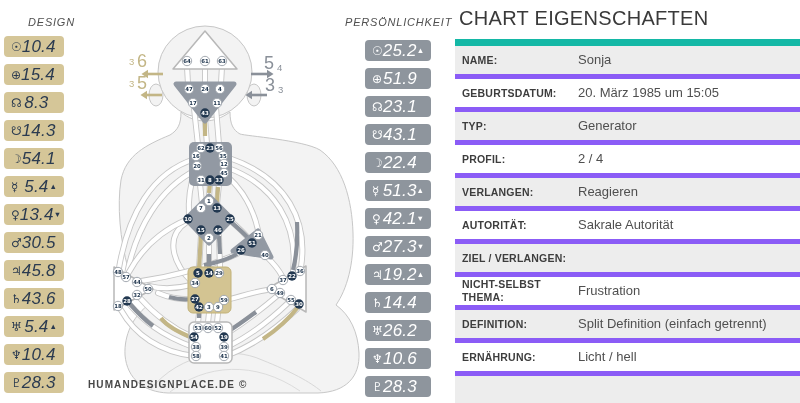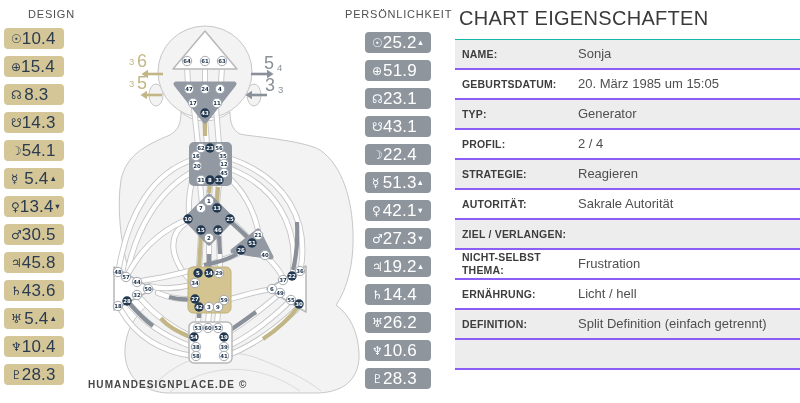--- a/index.html
+++ b/index.html
@@ -1,37 +1,37 @@
 <!DOCTYPE html>
 <html><head>
 <meta charset="utf-8">
 <style>
   html,body{margin:0;padding:0;background:#fff;}
   body{width:800px;height:403px;position:relative;overflow:hidden;
        font-family:"Liberation Sans",sans-serif;-webkit-font-smoothing:antialiased;}
   .col-title{font-size:11px;color:#4f4f4f;letter-spacing:.8px;font-weight:400;}
   
-  .planet-col{position:absolute;top:0;}
+  .planet-col{position:absolute;top:8px;font-style:italic;}
   #design-col{left:4px;}
   #pers-col{left:345px;}
   #design-col .col-title{margin:8px 0 8px 24px;}
   #pers-col .col-title{margin:8px 0 12px 0;}
   #pers-col .chips{margin-left:20px;}
   .chip{display:flex;align-items:center;height:21px;border-radius:4px;
         padding:0 7px;margin-bottom:7px;}
   .chip.design{width:46px;background:#d5c698;color:#2b3b50;}
   .chip.pers{width:52px;background:#8e959d;color:#ffffff;}
   .chip .glyph{font-family:"DejaVu Sans",sans-serif;font-size:12px;width:14px;line-height:1;}
   .chip .cval{flex:1;text-align:center;font-size:17px;letter-spacing:.2px;}
   .chip .cmark{width:9px;font-size:7.5px;text-align:right;line-height:1;}
   
   #props{position:absolute;left:455px;top:0;width:345px;height:403px;}
   #props .props-title{font-size:20px;font-weight:500;color:#3a3a3a;letter-spacing:.3px;
-        padding:7px 0 9px 4px;border-bottom:1px solid #14b8a6;}
-  .prow{display:flex;align-items:center;min-height:28px;border-bottom:2px solid #8b5cf6;}
+        padding:7px 0 9px 4px;border-bottom:7px solid #14b8a6;}
+  .prow{display:flex;align-items:center;min-height:28px;border-bottom:5px solid #8b5cf6;}
   .prow.odd{background:#ededed;}
   .prow.last{min-height:44px;border-bottom:none;}
   .plabel{width:116px;flex-shrink:0;padding-left:7px;font-size:10.5px;font-weight:bold;
         color:#3d3d3d;letter-spacing:.2px;line-height:1.2;}
   .pvalue{flex:1;font-size:13px;color:#4f4f4f;padding-right:4px;line-height:1.3;}
   
   #bg-svg{position:absolute;left:0;top:0;}
   .ch{stroke:#c6c6c6;stroke-width:6;fill:none;stroke-linecap:round;}
   .chw{stroke:#ffffff;stroke-width:4.2;fill:none;stroke-linecap:round;}
   .ov{stroke-width:4.2;fill:none;stroke-linecap:butt;}
@@ -604,38 +604,38 @@
       </div>
       <div class="prow odd">
         <div class="plabel">TYP:</div>
         <div class="pvalue">Generator</div>
       </div>
       <div class="prow">
         <div class="plabel">PROFIL:</div>
         <div class="pvalue">2 / 4</div>
       </div>
       <div class="prow odd">
-        <div class="plabel">STRATEGIE:</div>
+        <div class="plabel">VERLANGEN:</div>
         <div class="pvalue">Reagieren</div>
       </div>
       <div class="prow">
         <div class="plabel">AUTORITÄT:</div>
         <div class="pvalue">Sakrale Autorität</div>
       </div>
       <div class="prow odd">
         <div class="plabel">ZIEL / VERLANGEN:</div>
       </div>
       <div class="prow">
         <div class="plabel">NICHT-SELBST THEMA:</div>
         <div class="pvalue">Frustration</div>
       </div>
+      <div class="prow odd">
+        <div class="plabel">DEFINITION:</div>
+        <div class="pvalue">Split Definition (einfach getrennt)</div>
+      </div>
       <div class="prow">
         <div class="plabel">ERNÄHRUNG:</div>
         <div class="pvalue">Licht / hell</div>
       </div>
       <div class="prow odd">
-        <div class="plabel">DEFINITION:</div>
-        <div class="pvalue">Split Definition (einfach getrennt)</div>
-      </div>
-      <div class="prow odd">
       </div>
     </div>
 </div>
 
 </body></html>

